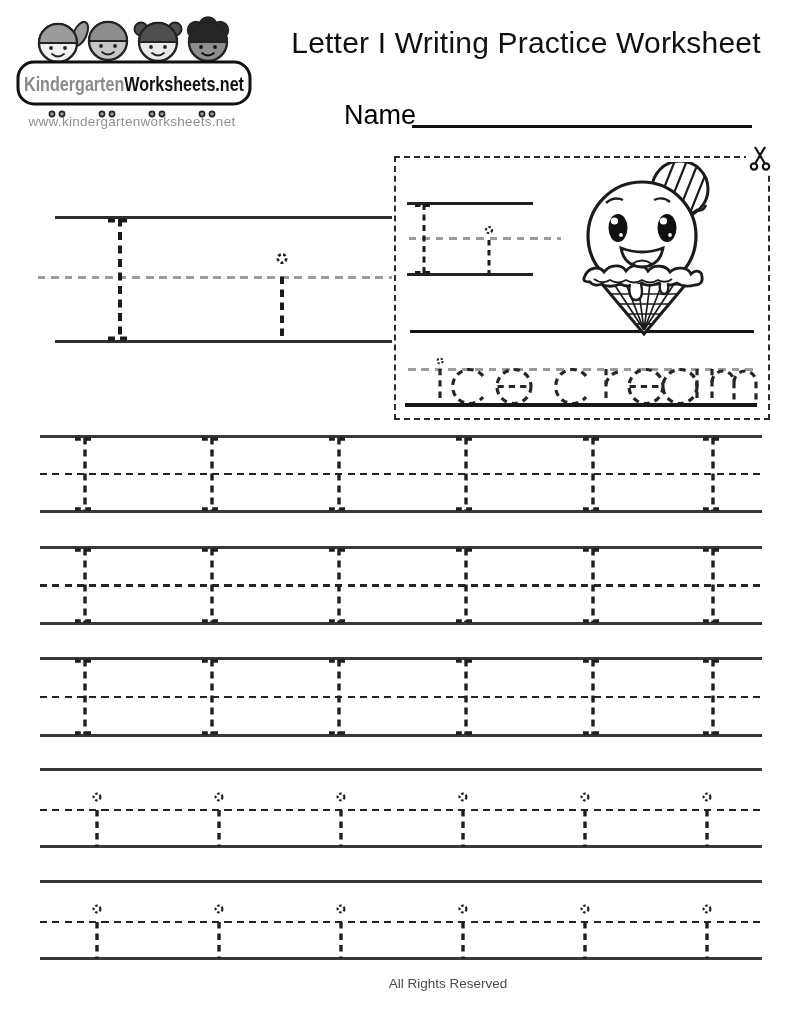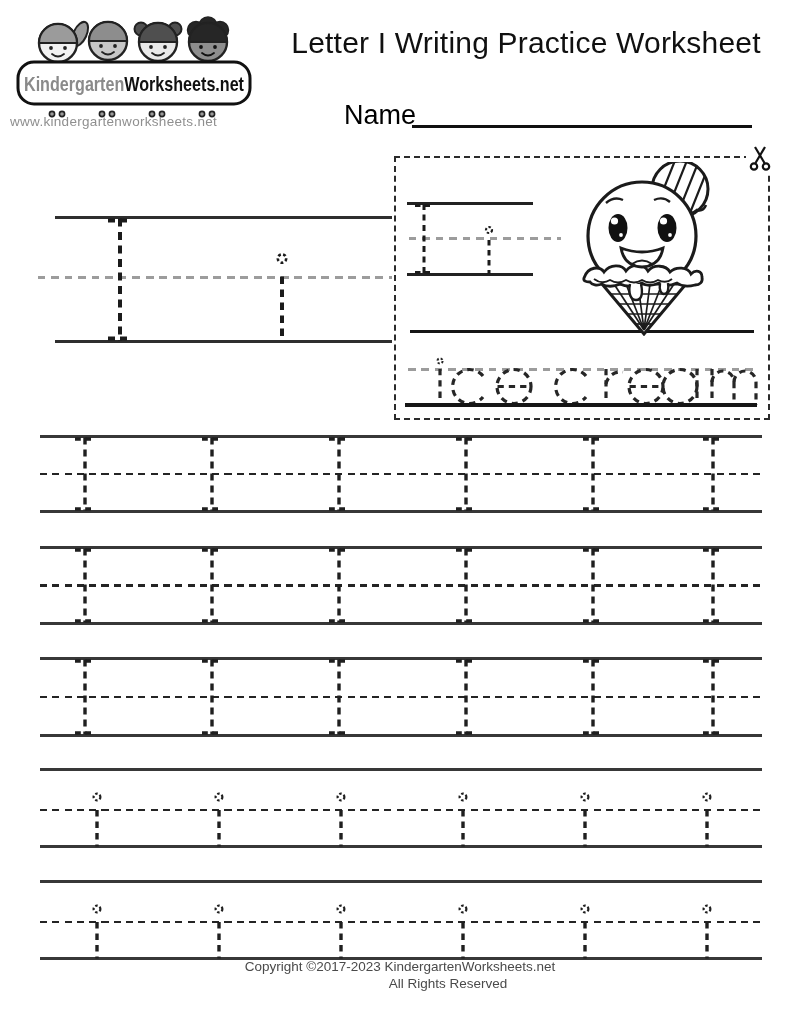--- a/index.html
+++ b/index.html
@@ -2,21 +2,21 @@
 <html><head>
 <meta charset="utf-8">
 <style>
   html,body{margin:0;padding:0;background:#e9e9e9;}
   #canvas{
     position:relative;width:800px;height:1035px;background:#ffffff;
     font-family:"Liberation Sans",sans-serif;overflow:hidden;margin:0 auto;
   }
   
   #logo-svg{position:absolute;left:12px;top:10px;}
-  #site-url{position:absolute;left:10px;top:114px;width:244px;
+  #site-url{position:absolute;left:10px;top:114px;width:244px;text-align:center;
     font-size:13.5px;letter-spacing:.3px;color:#8f8f8f;}
   
   #page-title{position:absolute;left:258px;top:22px;width:528px;text-align:center;
     font-size:30px;color:#101010;letter-spacing:.2px;white-space:nowrap;}
   #name-label{position:absolute;left:344px;top:100px;font-size:27px;color:#000000;}
   #name-line{position:absolute;left:412px;top:125px;width:340px;border-bottom:3px solid #101010;}
   
   .solidline{position:absolute;background:#2e2e2e;height:3px;}
   .dashgray{position:absolute;height:2.6px;
     background:repeating-linear-gradient(90deg,#9c9c9c 0 7.5px,transparent 7.5px 13.5px);}
@@ -470,15 +470,14 @@
           </svg></span>
         <span class="tl" aria-label="i" style="left: 660px;"><svg width="14" height="66" viewBox="0 0 14 66">
             <g fill="none" stroke="#1f1f1f">
               <circle cx="7" cy="15" r="3.4" stroke-width="2.2" stroke-dasharray="2.5 2.1"></circle>
               <line x1="7" y1="28" x2="7" y2="64.5" stroke-width="3.4" stroke-dasharray="6.5 5"></line>
             </g>
           </svg></span>
       </div>
     </div>
 
-  <div id="footer-line1">Copyright ©2017-2023 KindergartenWorksheets.net</div>
   <div id="footer-line2">All Rights Reserved</div>
 </div>
 
 </body></html>

